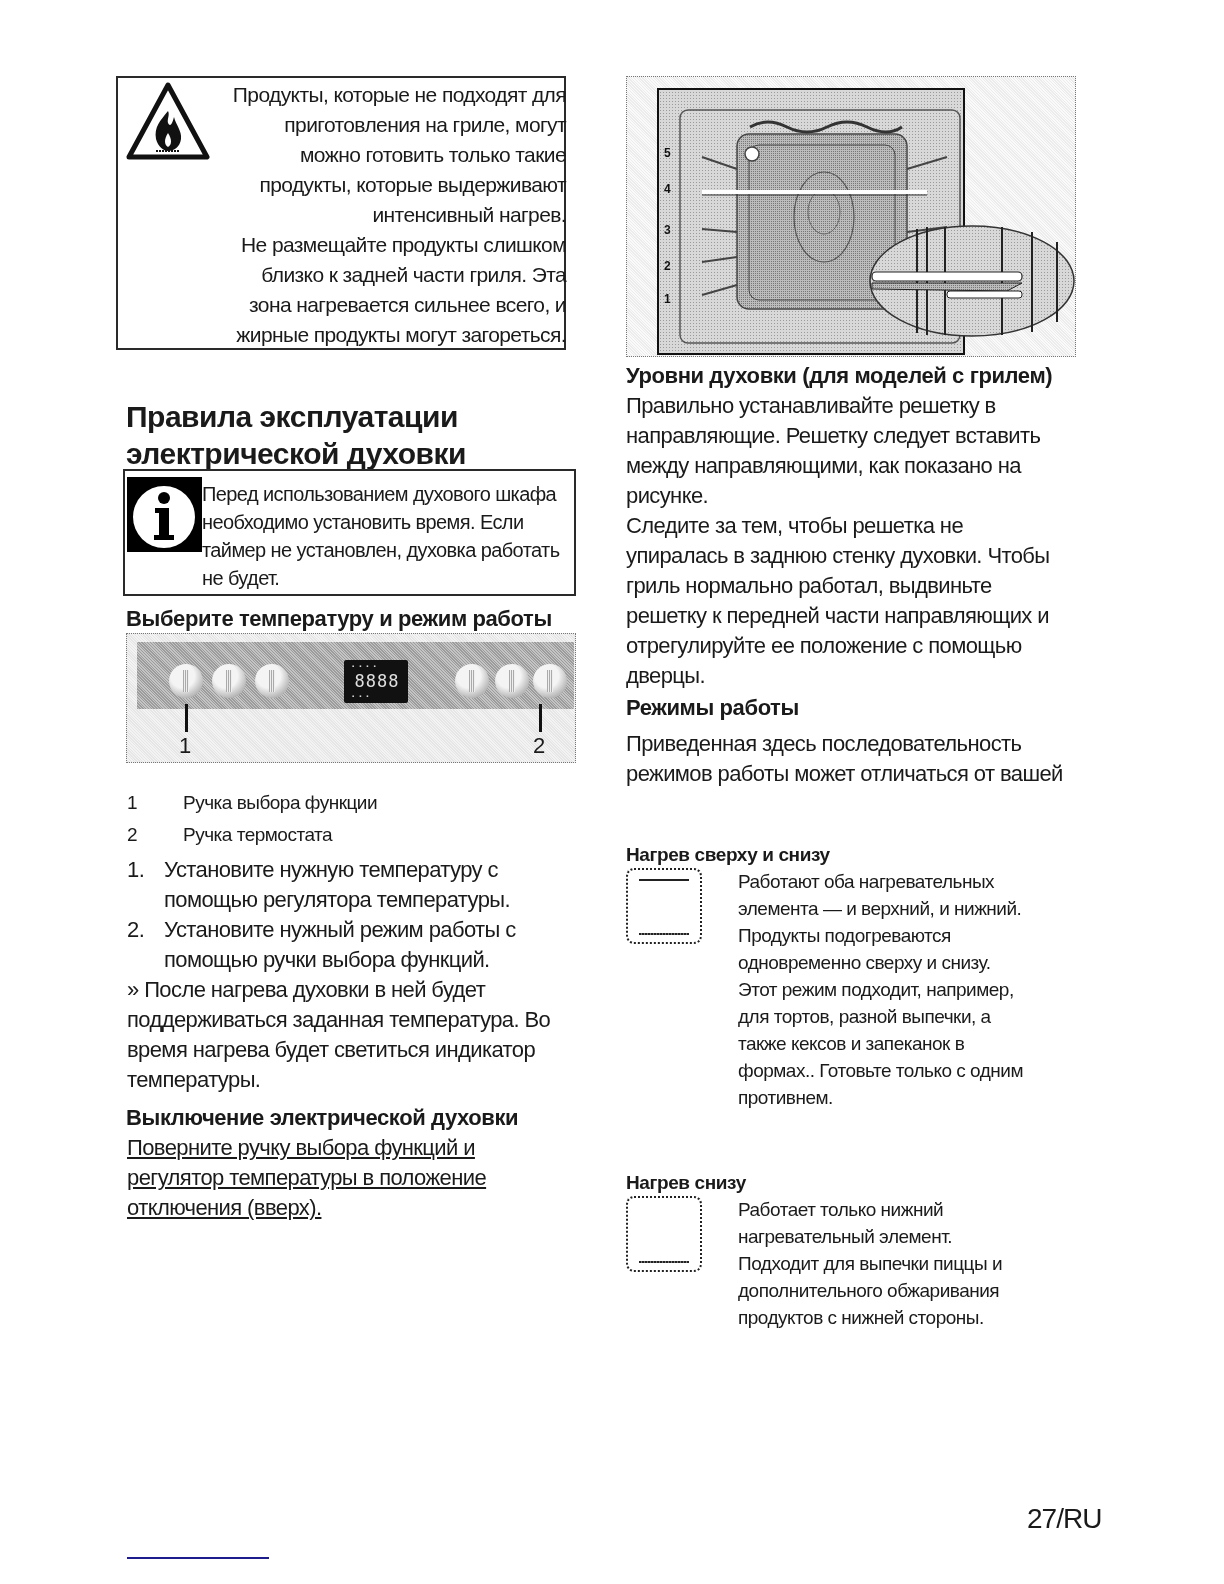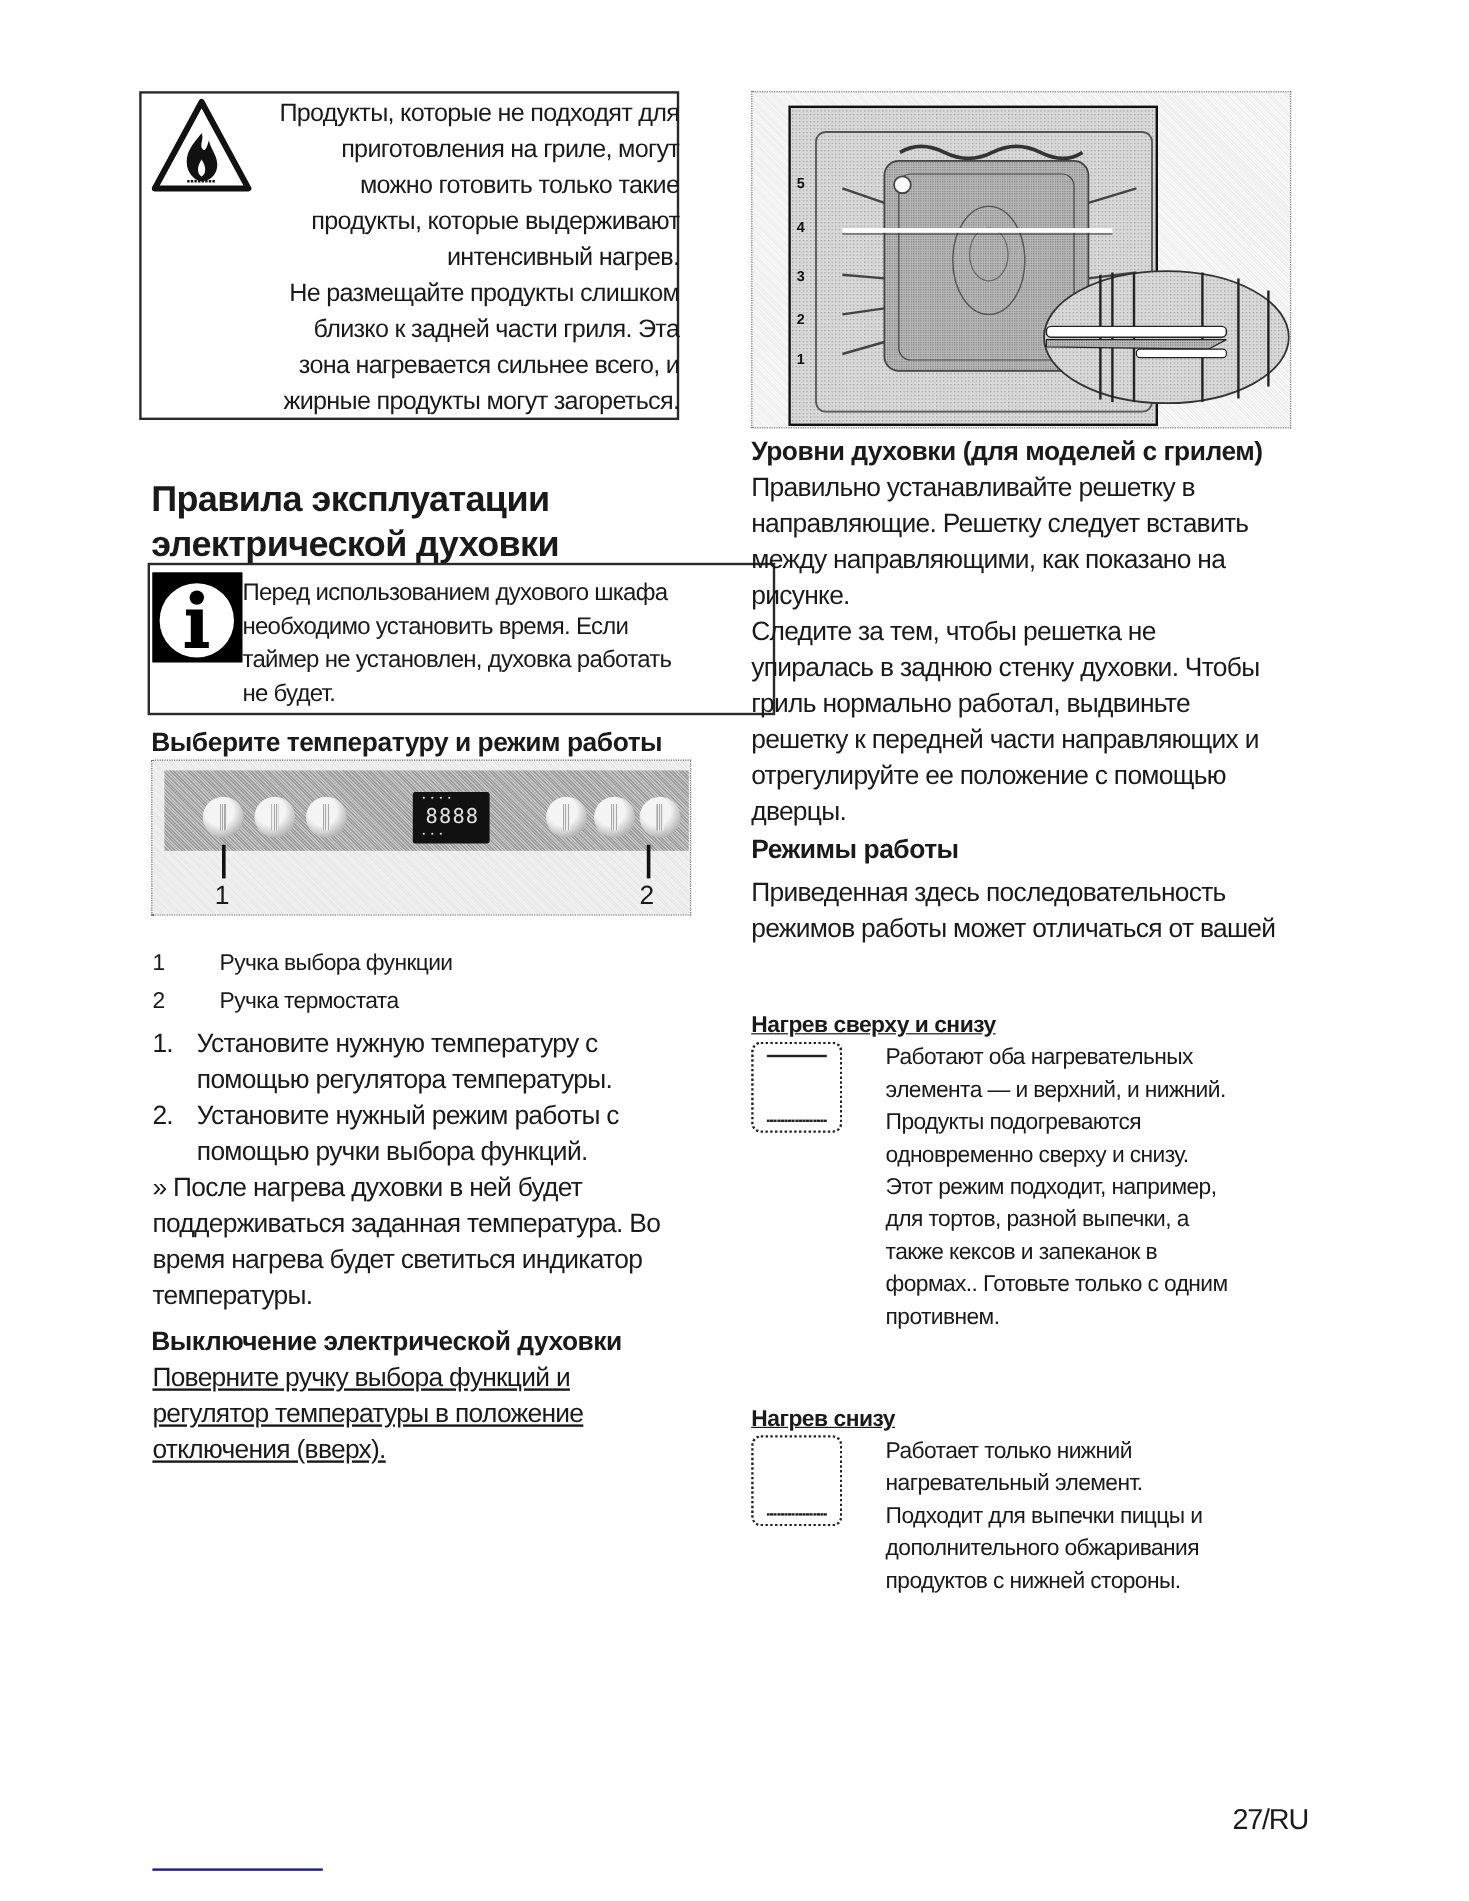--- a/index.html
+++ b/index.html
@@ -3,30 +3,30 @@
 <meta charset="utf-8">
 <style>
   html, body { margin: 0; padding: 0; background: #ffffff; }
   body { width: 1224px; height: 1584px; position: relative; overflow: hidden;
          font-family: "Liberation Sans", "DejaVu Sans", sans-serif; color: #1a1a1a; }
   .abs { position: absolute; }
   .txt { font-size: 21px; line-height: 30px; letter-spacing: -0.6px; transform-origin: left top; }
   .small { font-size: 19px; line-height: 27px; letter-spacing: -0.5px; }
   .h1 { font-size: 30px; font-weight: bold; line-height: 37px; letter-spacing: -0.5px; }
   .h2 { font-size: 22px; font-weight: bold; line-height: 30px; letter-spacing: -0.4px; }
-  .h3 { font-size: 19px; font-weight: bold; line-height: 24px; letter-spacing: -0.4px; text-decoration: underline; }
+  .h3 { font-size: 19px; font-weight: bold; line-height: 24px; letter-spacing: -0.4px; }
   .line { display: block; white-space: nowrap; }
 
   
   #warn-box { left: 116px; top: 76px; width: 450px; height: 274px; border: 2px solid #2a2a2a; box-sizing: border-box; text-align: right; }
   #warn-icon { left: 8px; top: 3px; width: 84px; height: 82px; }
   #warn-text { left: 108px; top: 2px; width: 340px; }
 
   
-  #info-box { left: 123px; top: 469px; width: 523px; height: 127px; border: 2px solid #2a2a2a; box-sizing: border-box; }
+  #info-box { left: 123px; top: 469px; width: 453px; height: 127px; border: 2px solid #2a2a2a; box-sizing: border-box; }
   #info-icon { left: 2px; top: 6px; width: 75px; height: 75px; background: #000; }
   #info-text { left: 77px; top: 9px; width: 372px; font-size: 20px; line-height: 28px; }
 
   
   #panel-fig { left: 126px; top: 633px; width: 450px; height: 130px; border: 1px dotted #777;
                background: repeating-linear-gradient(45deg,#f3f3f3 0 1px,#e6e6e6 1px 2px); box-sizing: border-box; }
   #panel-strip { left: 10px; top: 8px; width: 437px; height: 67px; background: repeating-linear-gradient(45deg,#9c9c9c 0 1px,#c4c4c4 1px 2px); }
   .knob { position: absolute; width: 34px; height: 34px; border-radius: 50%;
           background: radial-gradient(circle at 40% 35%, #f4f4f4 0 40%, #bdbdbd 70%, #8a8a8a 100%); top: 22px; }
   .knob::after { content:""; position:absolute; left: 14px; top: 6px; width: 6px; height: 22px;
@@ -39,21 +39,21 @@
   .pointer-num { position:absolute; top: 100px; font-size: 22px; line-height: 24px; }
 
   
   #oven-fig { left: 626px; top: 76px; width: 450px; height: 281px; border: 1px dotted #777; box-sizing: border-box;
               background: repeating-linear-gradient(45deg,#fafafa 0 1px,#ececec 1px 2px); }
 
   
   .mode-icon { width: 76px; height: 76px; border: 2px dotted #222; border-radius: 8px; box-sizing: border-box; position: absolute; background:#fff; }
   .mode-icon .bar { position: absolute; left: 11px; width: 50px; height: 2px; background: #222; }
 
-  #page-num { left: 1027px; top: 1503px; font-size: 24px; letter-spacing: -1px; }
+  #page-num { left: 1027px; top: 1503px; font-size: 28px; letter-spacing: -1px; }
   #bottom-rule { left: 127px; top: 1557px; width: 142px; height: 2px; background: #1c1c8c; }
 </style>
 </head>
 <body>
 
 <div id="warn-box" class="abs">
   <svg id="warn-icon" class="abs" viewBox="0 0 84 82">
     <polygon points="42,4 81,76 3,76" fill="#fff" stroke="#111" stroke-width="5" stroke-linejoin="round"></polygon>
     <path d="M42 30 C34 40 28 46 30 58 C32 66 38 70 42 70 C48 70 54 66 55 58 C56 50 50 44 48 36 C46 44 44 46 42 42 C41 38 44 34 42 30 Z" fill="#111"></path>
     <path d="M42 52 C38 58 38 64 42 66 C46 64 46 58 42 52 Z" fill="#fff"></path>

